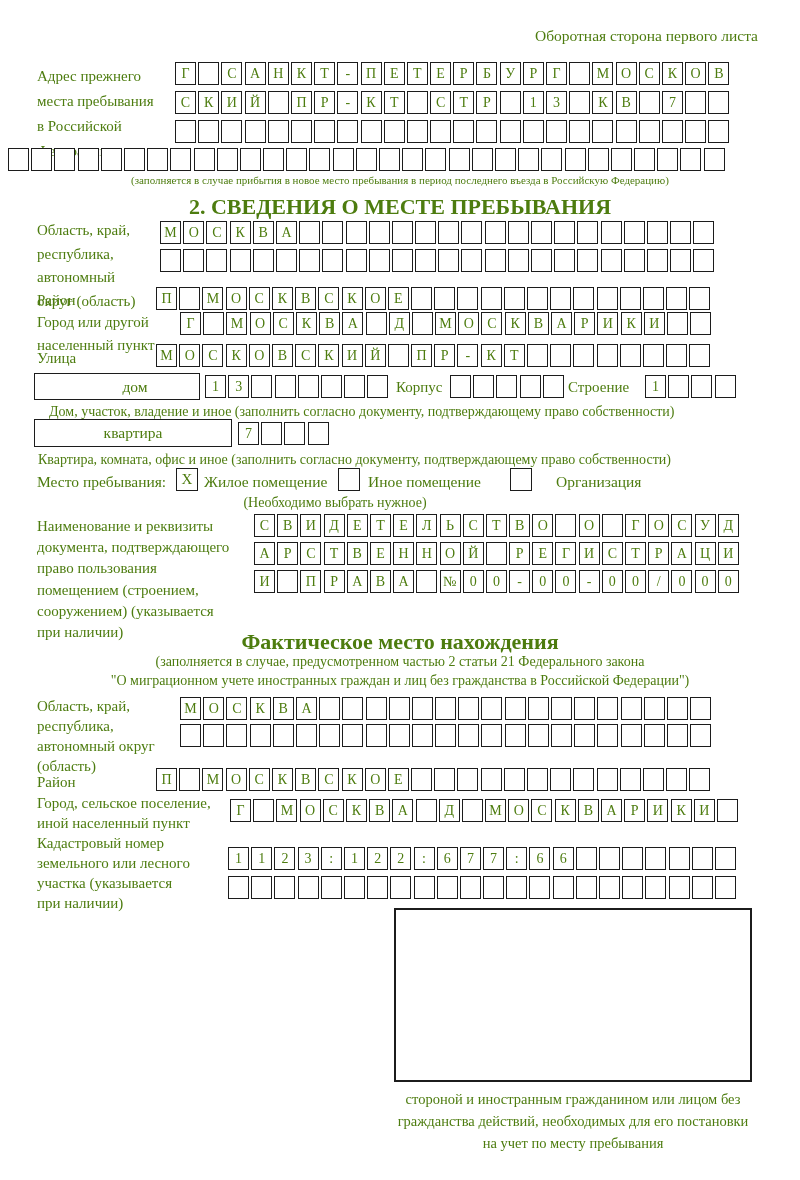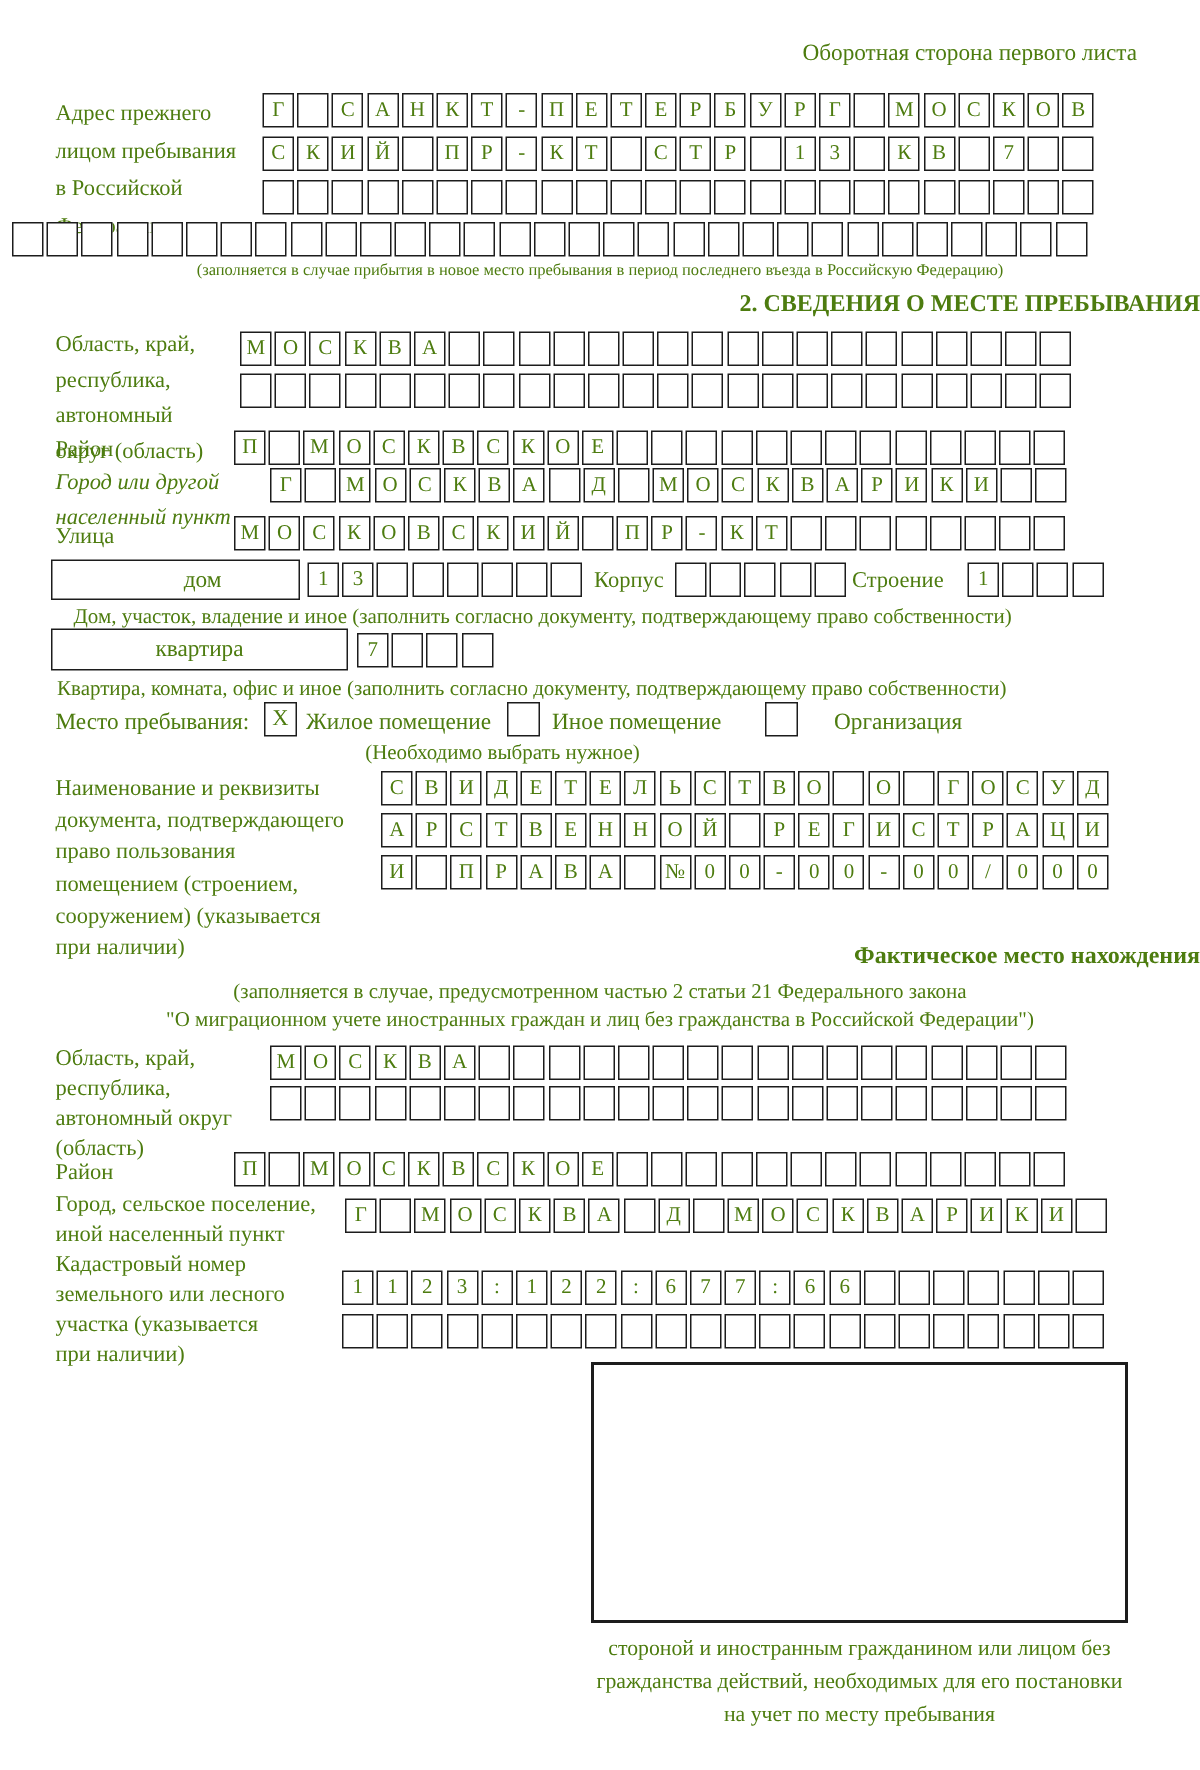--- a/index.html
+++ b/index.html
@@ -20,34 +20,34 @@
   .bigbox{
     box-sizing:border-box;border:1.8px solid #1c1c1c;display:flex;
     align-items:center;justify-content:center;font-size:15.5px;background:#fff;
   }
   .chk{
     box-sizing:content-box;display:inline-flex;align-items:center;justify-content:center;
     width:20px;height:21px;border:1.6px solid #1c1c1c;font-size:15px;background:#fff;
   }
   .cap{font-size:11px;white-space:nowrap;}
   .cap-center{text-align:center;width:800px;left:0;}
-  .title{font-weight:bold;font-size:16px;text-align:right;width:800px;left:0;white-space:nowrap;}
+  .title{font-weight:bold;font-size:22px;text-align:center;width:800px;left:0;white-space:nowrap;}
   .note4 div{line-height:22px;font-size:14.5px;text-align:center;}
   .stampbox{box-sizing:border-box;border:2px solid #1c1c1c;background:#fff;}
 </style>
 </head>
 <body>
 
 <div id="form">
 
   <div class="abs" style="top:27px;right:42px;font-size:15.5px;">Оборотная сторона первого листа</div>
 
   <div class="abs lbl" style="top:64px;left:37px;line-height:25px;">
       <div>Адрес прежнего</div>
-      <div>лицом пребывания</div>
+      <div>места пребывания</div>
       <div>в Российской</div>
       <div>Федерации</div>
     </div>
   <div class="abs cells" style="top:62px;left:175px;">
       <span class="cell">Г</span>
       <span class="cell"></span>
       <span class="cell">С</span>
       <span class="cell">А</span>
       <span class="cell">Н</span>
       <span class="cell">К</span>
@@ -239,21 +239,21 @@
       <span class="cell"></span>
       <span class="cell"></span>
       <span class="cell"></span>
       <span class="cell"></span>
       <span class="cell"></span>
       <span class="cell"></span>
       <span class="cell"></span>
       <span class="cell"></span>
     </div>
 
-  <div class="abs lbl" style="top:311px;left:37px;line-height:23px;font-style:italic;">
+  <div class="abs lbl" style="top:311px;left:37px;line-height:23px;">
       <div>Город или другой</div>
       <div>населенный пункт</div>
     </div>
   <div class="abs cells" style="top:312px;left:180px;">
       <span class="cell">Г</span>
       <span class="cell"></span>
       <span class="cell">М</span>
       <span class="cell">О</span>
       <span class="cell">С</span>
       <span class="cell">К</span>

